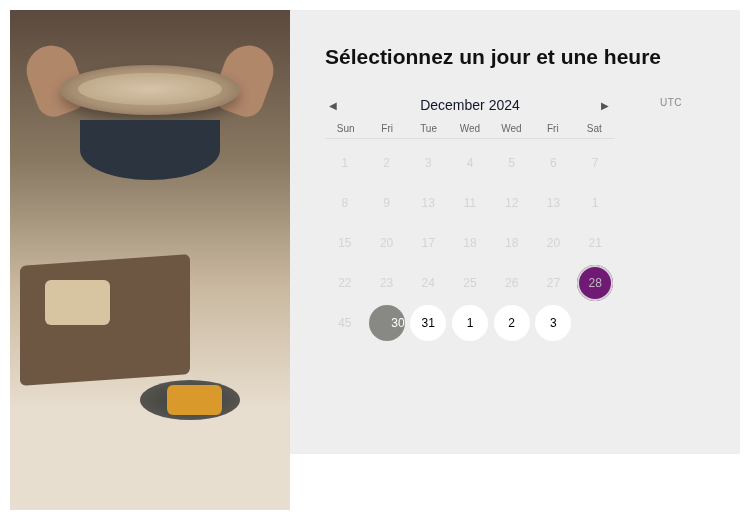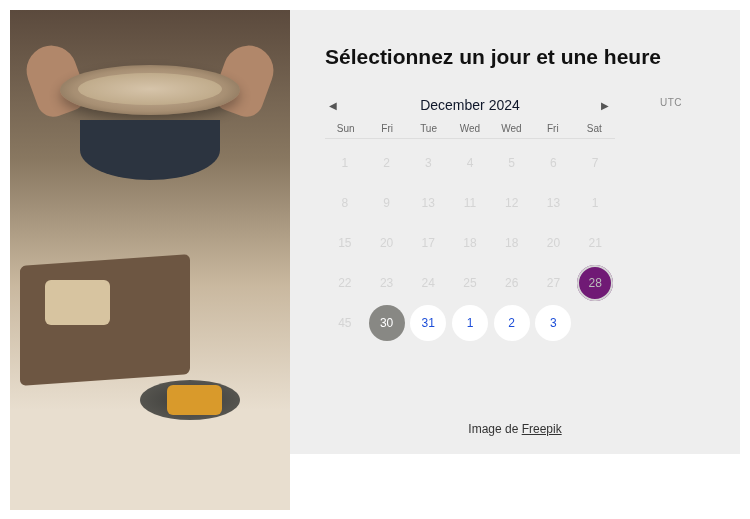--- a/index.html
+++ b/index.html
@@ -151,25 +151,26 @@
     line-height: 36px;
     font-size: 12px;
     border-radius: 50%;
     color: #c8c8c8;
     cursor: pointer;
     margin:0 auto;
   }
   .day.faded { color: #d4d4d4; }
   .day.avail {
     background: #fff;
-    color: #1d4ed8;
+    color: #000000;
   }
   .day.selected {
     background: #888884;
     color: #fff;
+    text-align: right;
   }
   .day.ring {
     background: #701a75;
     color:#bcbcbc;
     box-shadow: inset 0 0 0 2px #d4d4d4;
   }
   .time-col{
     width:64px;
     text-align:center;
   }
@@ -269,17 +270,14 @@
             <div class="day avail">3</div>
             <div></div>
           </div>
       </div>
 
       <div class="time-col">
         <div class="tz">UTC</div>
       </div>
     </div>
 
-    <div class="credit">
-      <span>Image de </span><a>Freepik</a>
-    </div>
   </div>
 </div>
 
 </body></html>

